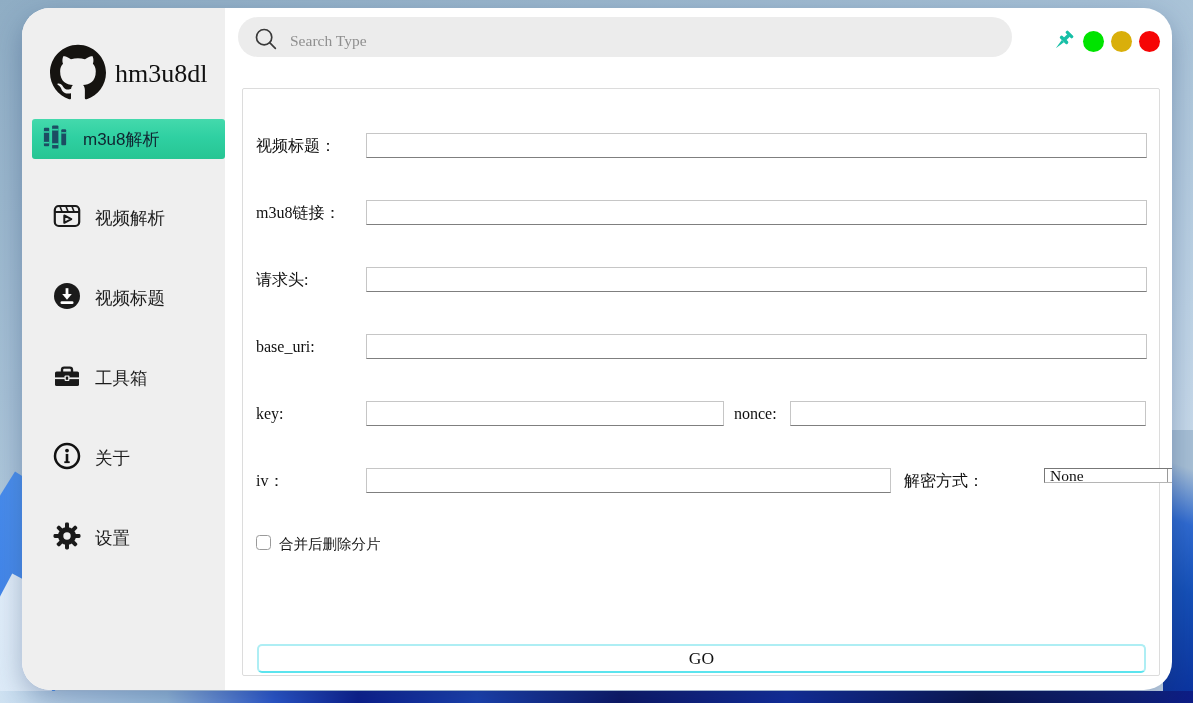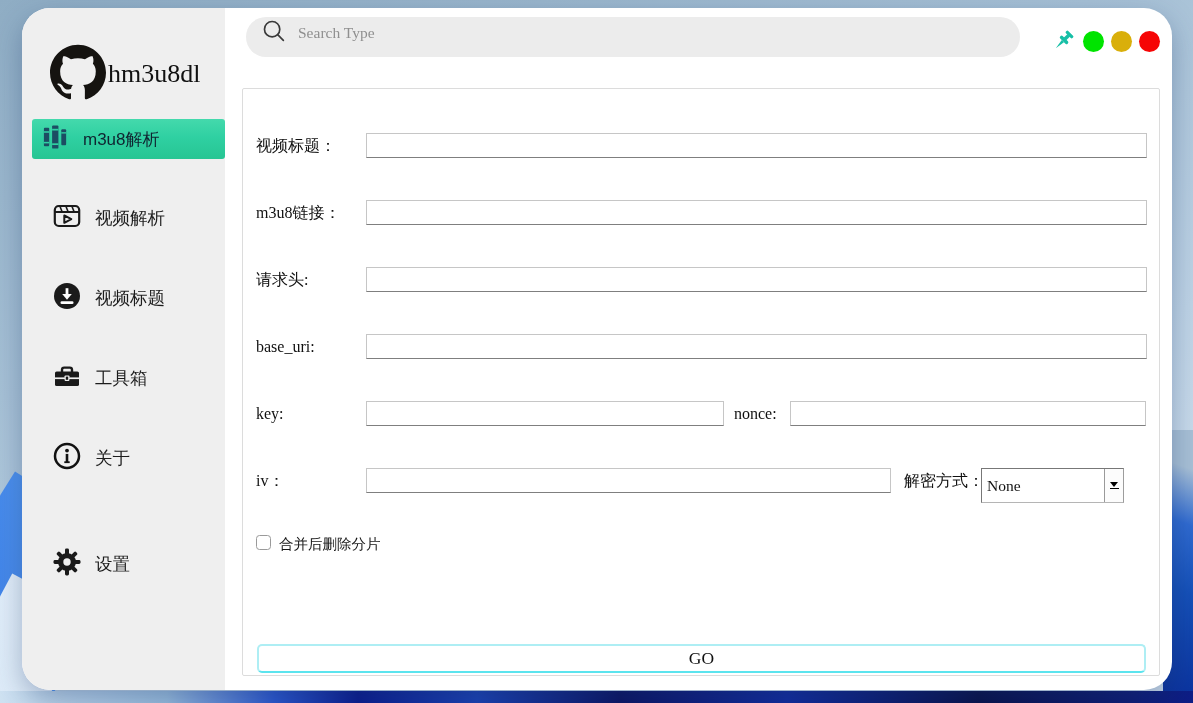--- a/index.html
+++ b/index.html
@@ -16,49 +16,49 @@
     background:linear-gradient(50deg,#1b5bd8,#4f93ef 60%,#9cc4f5);transform:rotate(32deg);}
   .wp-ribbon2{position:absolute;left:-40px;bottom:-80px;width:90px;height:200px;
     background:linear-gradient(50deg,#cfe2f4,#eef6fd);transform:rotate(28deg);}
   .wp-bottom{position:absolute;left:0;bottom:0;width:100%;height:12px;
     background:linear-gradient(90deg,#cfe2f2 0%,#9cc0e0 14%,#2b57d0 23%,#091a8e 30%,#1a41b4 40%,#0a1262 52%,#102a9e 66%,#070f48 82%,#0e1e86 100%);}
   
   .window{position:absolute;left:22px;top:8px;width:1150px;height:682px;background:#ffffff;
     border-radius:28px;overflow:hidden;box-shadow:0 10px 28px rgba(25,55,105,.35);}
   
   .sidebar{position:absolute;left:0;top:0;width:203px;height:100%;background:#efefef;}
-  .logo-row{position:absolute;left:28px;top:36px;display:flex;align-items:center;gap:2px;}
+  .logo-row{position:absolute;left:28px;top:36px;display:flex;align-items:center;gap:9px;}
   .app-title{font-size:26px;color:#111;}
   .nav-item{position:absolute;left:0;width:203px;height:40px;display:flex;align-items:center;gap:13px;
     padding-left:30px;box-sizing:border-box;cursor:pointer;}
   .nav-item .label{font-size:17.5px;color:#1c1c1c;}
   .nav-item.active{left:10px;width:193px;padding-left:9px;border-radius:3px;
     background:linear-gradient(180deg,#44d9ac 0%,#2fd0a2 45%,#27c593 100%);}
   .nav-item.active .label{font-family:"Liberation Sans","DejaVu Sans",sans-serif;font-size:17px;color:#102430;}
   
-  .search-pill{position:absolute;left:224px;top:9px;width:774px;height:40px;background:#ececec;
-    border-radius:21px;display:flex;align-items:flex-start;padding-left:14px;box-sizing:border-box;gap:8px;}
+  .search-pill{position:absolute;left:216px;top:9px;width:774px;height:40px;background:#ececec;
+    border-radius:21px;display:flex;align-items:flex-end;padding-left:14px;box-sizing:border-box;gap:8px;}
   .search-input{border:none;background:transparent;outline:none;flex:1;height:30px;
     font-family:"Liberation Serif","DejaVu Serif",serif;font-size:15.5px;color:#444;}
   .search-input::placeholder{color:#8f8f8f;}
   .win-controls{position:absolute;left:1028px;top:21px;width:110px;height:24px;display:flex;align-items:center;gap:7px;}
   .ctl-dot{width:21px;height:21px;border-radius:50%;cursor:pointer;}
   .dot-green{background:#00e400;}
   .dot-yellow{background:#d9af0b;}
   .dot-red{background:#f60505;}
   .pin-btn{width:26px;height:26px;cursor:pointer;display:flex;align-items:center;justify-content:center;}
   
   .form-card{position:absolute;left:220px;top:80px;width:918px;height:588px;background:#fff;
     border:1px solid #dcdcdc;border-radius:2px;box-sizing:border-box;}
   .f-label{position:absolute;font-size:16px;color:#101010;height:25px;line-height:25px;white-space:nowrap;}
   .f-input{position:absolute;height:25px;box-sizing:border-box;background:#fff;
     border:1px solid #c6c6c6;border-bottom-color:#7f7f7f;outline:none;padding:0 6px;
     font-family:"Liberation Serif","DejaVu Serif",serif;font-size:15px;color:#222;}
   
-  .combo{position:absolute;left:738px;top:379px;width:143px;height:35px;box-sizing:border-box;
+  .combo{position:absolute;left:801px;top:379px;width:143px;height:15px;box-sizing:border-box;
     background:#fff;border:1px solid #777;border-bottom-color:#b5b5b5;border-right-color:#9d9d9d;
     display:flex;align-items:center;cursor:pointer;}
   .combo-text{flex:1;padding-left:5px;font-size:15.5px;color:#111;}
   .combo-btn{width:18px;height:100%;border-left:1px solid #9a9a9a;background:#fcfcfc;
     display:flex;flex-direction:column;align-items:center;justify-content:center;gap:1px;}
   .combo-arrow{width:0;height:0;border-left:4.5px solid transparent;border-right:4.5px solid transparent;
     border-top:5.5px solid #000;}
   .combo-underline{width:9px;height:1.5px;background:#000;}
   
   .chk-row{position:absolute;left:13px;top:446px;display:flex;align-items:flex-start;gap:8px;cursor:pointer;}
@@ -157,21 +157,21 @@
         <svg width="30" height="30" viewBox="0 0 30 30">
           <circle cx="15" cy="15" r="12" fill="none" stroke="#111" stroke-width="2.5"></circle>
           <circle cx="15" cy="9.6" r="1.9" fill="#111"></circle>
           <rect x="13.7" y="12.9" width="2.6" height="8.2" fill="#111"></rect>
           <rect x="12.3" y="20.3" width="5.4" height="1.8" fill="#111"></rect>
         </svg>
       </span>
       <span class="label">关于</span>
     </div>
 
-    <div class="nav-item" style="top:536px;">
+    <div class="nav-item" style="top:510px;">
       <span>
         <svg width="30" height="30" viewBox="0 0 30 30">
           <g fill="#1a1a1a">
             <circle cx="15" cy="15" r="9"></circle>
             <rect x="13" y="1.5" width="4" height="7" rx="1.4"></rect>
             <rect x="13" y="1.5" width="4" height="7" rx="1.4" transform="rotate(45 15 15)"></rect>
             <rect x="13" y="1.5" width="4" height="7" rx="1.4" transform="rotate(90 15 15)"></rect>
             <rect x="13" y="1.5" width="4" height="7" rx="1.4" transform="rotate(135 15 15)"></rect>
             <rect x="13" y="1.5" width="4" height="7" rx="1.4" transform="rotate(180 15 15)"></rect>
             <rect x="13" y="1.5" width="4" height="7" rx="1.4" transform="rotate(225 15 15)"></rect>

